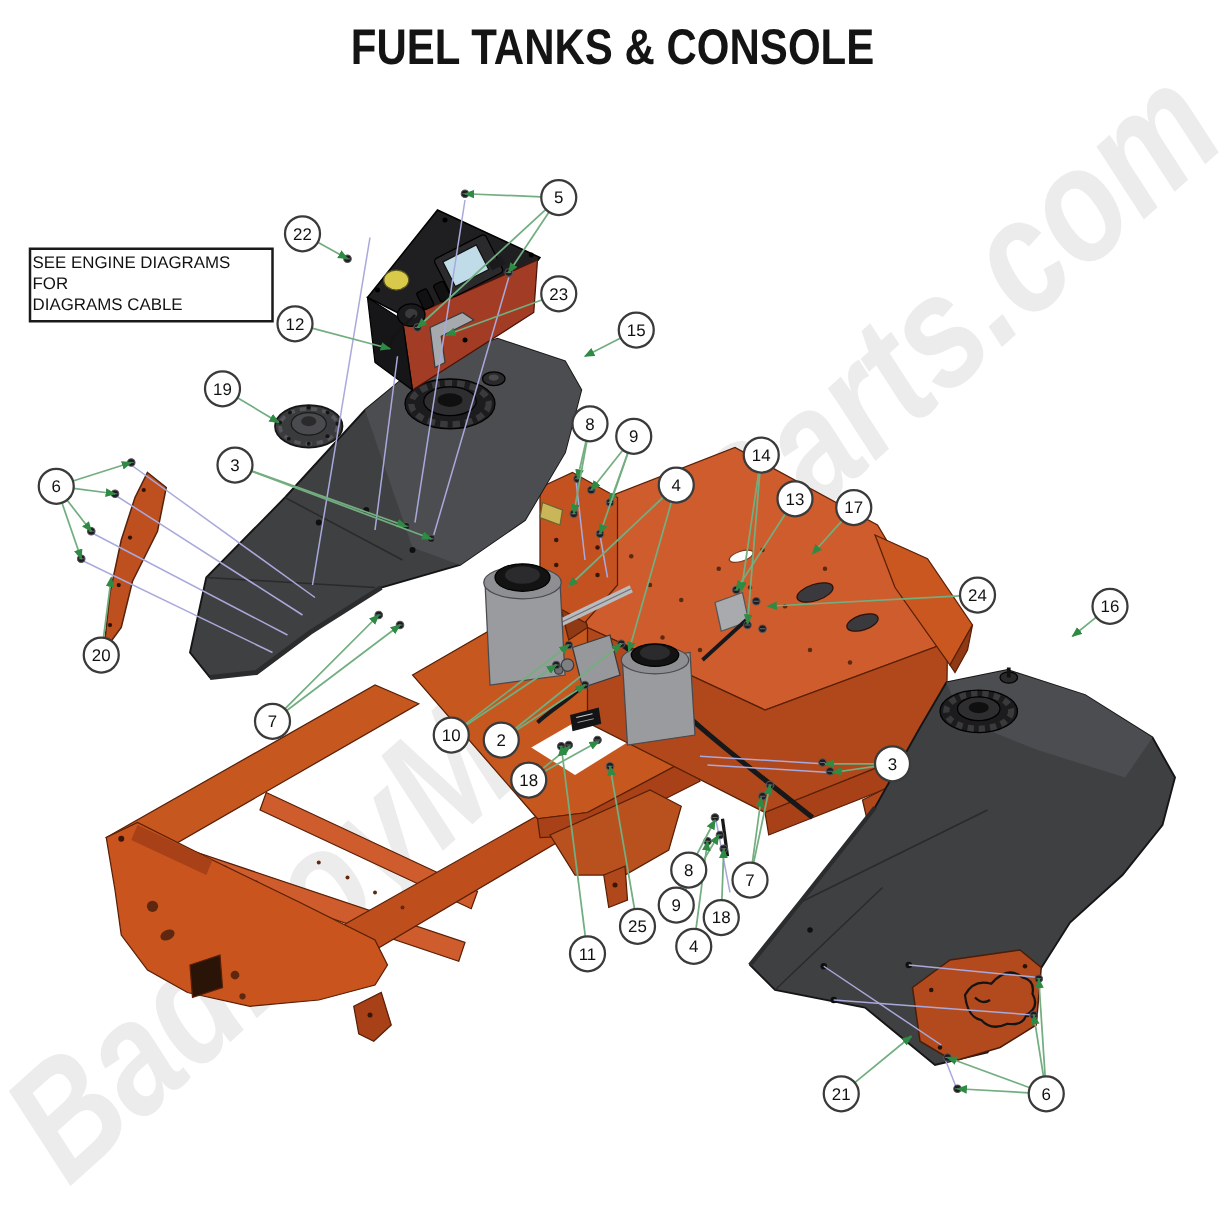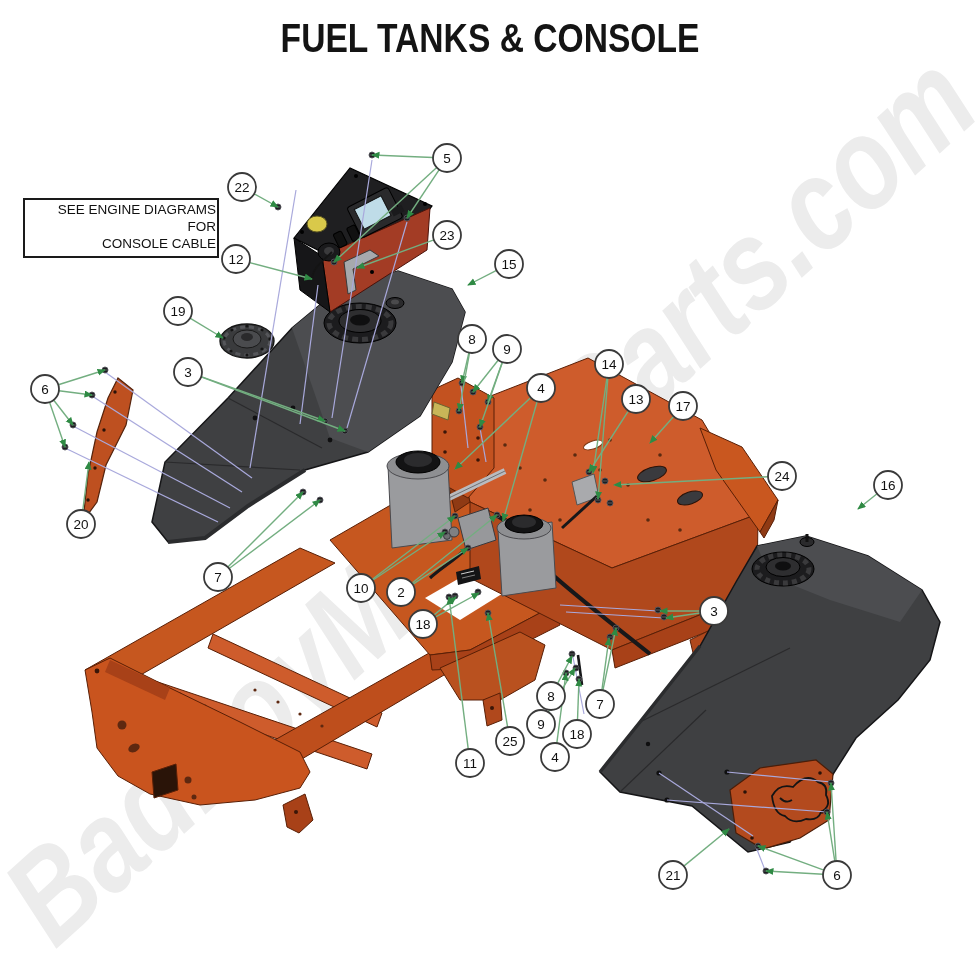--- a/index.html
+++ b/index.html
@@ -2,21 +2,21 @@
 <html><head>
 <meta charset="utf-8">
 <style>
   html,body{margin:0;padding:0;background:#fff;}
   #stage{position:relative;width:980px;height:980px;background:#fff;overflow:hidden;
          font-family:"Liberation Sans",sans-serif;}
   .title{position:absolute;top:16px;left:0;width:100%;text-align:center;
          font-size:40px;font-weight:bold;color:#141414;letter-spacing:0px;
          transform:scaleX(.84);transform-origin:center;white-space:nowrap;}
   .notebox{position:absolute;left:23px;top:198px;width:190px;border:2px solid #1a1a1a;
-         padding:2px 1px 3px 1px;text-align:right;font-size:13.5px;color:#111;line-height:1.25;}
+         padding:2px 1px 3px 1px;text-align:left;font-size:13.5px;color:#111;line-height:1.25;}
   svg{position:absolute;left:0;top:0;}
   .wm{font-family:"Liberation Sans",sans-serif;font-weight:bold;font-style:italic;}
   .balloon-text{font-family:"Liberation Sans",sans-serif;}
 </style>
 </head>
 <body>
 
 <div id="stage">
 
   <svg id="diagram" width="980" height="980" viewBox="0 0 980 980">
@@ -509,16 +509,16 @@
           <circle cx="837" cy="875" r="14" fill="#FFFFFF" stroke="#3A3A3A" stroke-width="1.8"></circle>
           <text x="837" y="879.8" text-anchor="middle" font-size="13.5" fill="#111111" class="balloon-text">6</text>
         </g>
       </g>
   </svg>
 
   <div class="title">FUEL TANKS &amp; CONSOLE</div>
 
   <div class="notebox">
     <div>SEE ENGINE DIAGRAMS FOR</div>
-    <div>CONSOLE CABLE</div>
+    <div>DIAGRAMS CABLE</div>
   </div>
 
 </div>
 
 </body></html>

